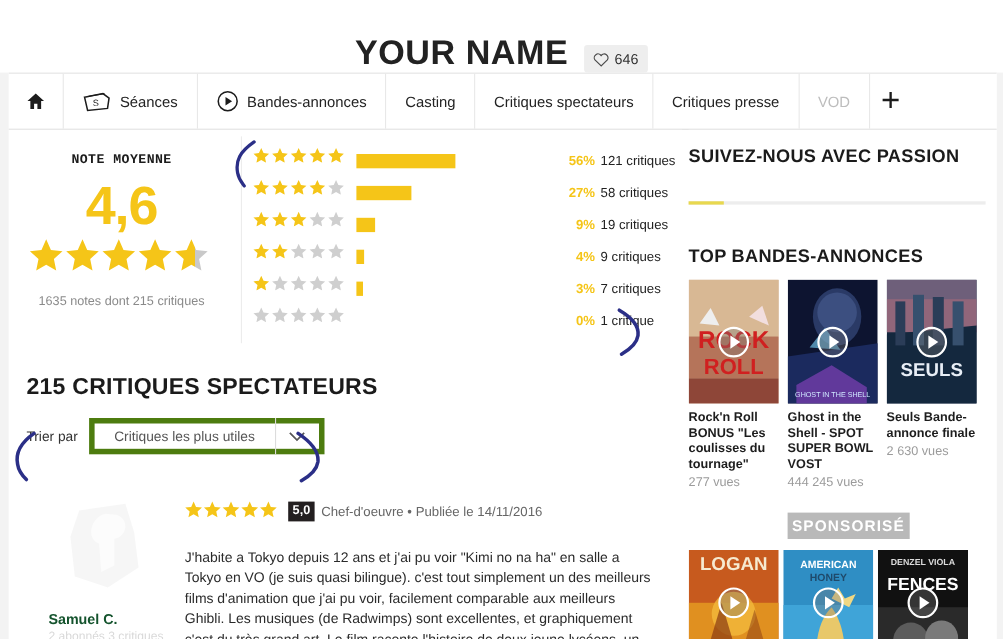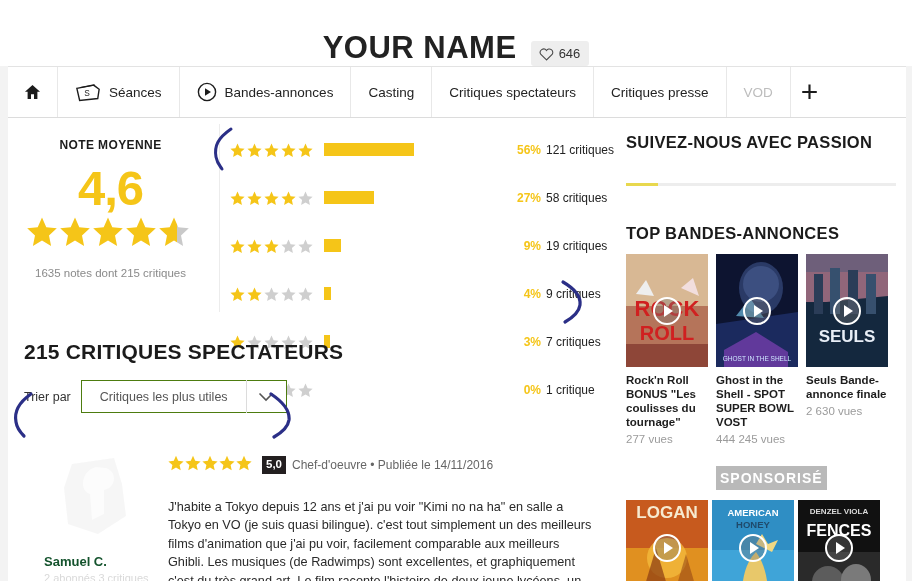--- a/index.html
+++ b/index.html
@@ -50,50 +50,50 @@
 
   
   .col-left { position:absolute; left:8px; top:118px; width:612px; height:463px; background:#fff; }
   .col-right { position:absolute; left:626px; top:118px; width:280px; height:463px; background:#fff; }
 
   
   .rating-area { position:relative; height:200px; }
   .avg-block {
     position:absolute; left:0; top:20px; width:205px; text-align:center;
   }
-  .avg-label { font-size:12px; font-weight:700; color:#1c1c1c; letter-spacing:0.4px; }
+  .avg-label { font-size:12px; font-weight:700; color:#1c1c1c; letter-spacing:0.4px;font-family:Liberation Mono, monospace; }
   .avg-score {
     font-size:49px; font-weight:700; color:#f5c518; line-height:1;
     margin-top:12px; letter-spacing:-1px;
   }
   .avg-stars { margin-top:2px; }
   .avg-note { font-size:11.5px; color:#8a8a8a; margin-top:14px; }
 
   .vsep { position:absolute; left:211px; top:6px; width:1px; height:188px; background:#ececec; }
 
   .dist { position:absolute; left:222px; top:6px; width:390px; }
-  .dist-row { display:flex; align-items:flex-start; height:29px;margin-top:19px; }
+  .dist-row { display:flex; align-items:flex-end; height:29px; }
   .dist-stars { width:90px; flex:0 0 90px; }
   .dist-barwrap { width:185px; flex:0 0 185px; padding-left:4px; }
   .dist-bar { height:13px; background:#f5c518; }
   .dist-pct { width:36px; text-align:right; font-size:12px; font-weight:700; color:#f5c518; flex:0 0 36px; }
   .dist-cnt { font-size:12px; color:#222; padding-left:5px; white-space:nowrap; }
 
   
   .reviews-head {
     position:absolute; left:0; top:222px; width:612px;
   }
   .reviews-title {
     font-size:21px; font-weight:700; color:#1b1b1b; letter-spacing:0.2px;
     padding-left:16px;
   }
   .sort-row { display:flex; align-items:center; margin-top:16px; padding-left:16px; }
   .sort-label { font-size:12.5px; color:#333; margin-right:10px; }
   .sort-select {
-    display:flex; align-items:center; border:1px solid #4d7c0f; background:#fff;
+    display:flex; align-items:center; border:5px solid #4d7c0f; background:#fff;
     height:33px;
   }
   .sort-value { font-size:12.5px; color:#555; padding:0 18px; white-space:nowrap; }
   .sort-caret {
     width:40px; height:33px; border-left:1px solid #dcdcdc;
     display:flex; align-items:center; justify-content:center;
   }
 
   
   .review { position:absolute; left:0; top:336px; width:612px; display:flex; }

